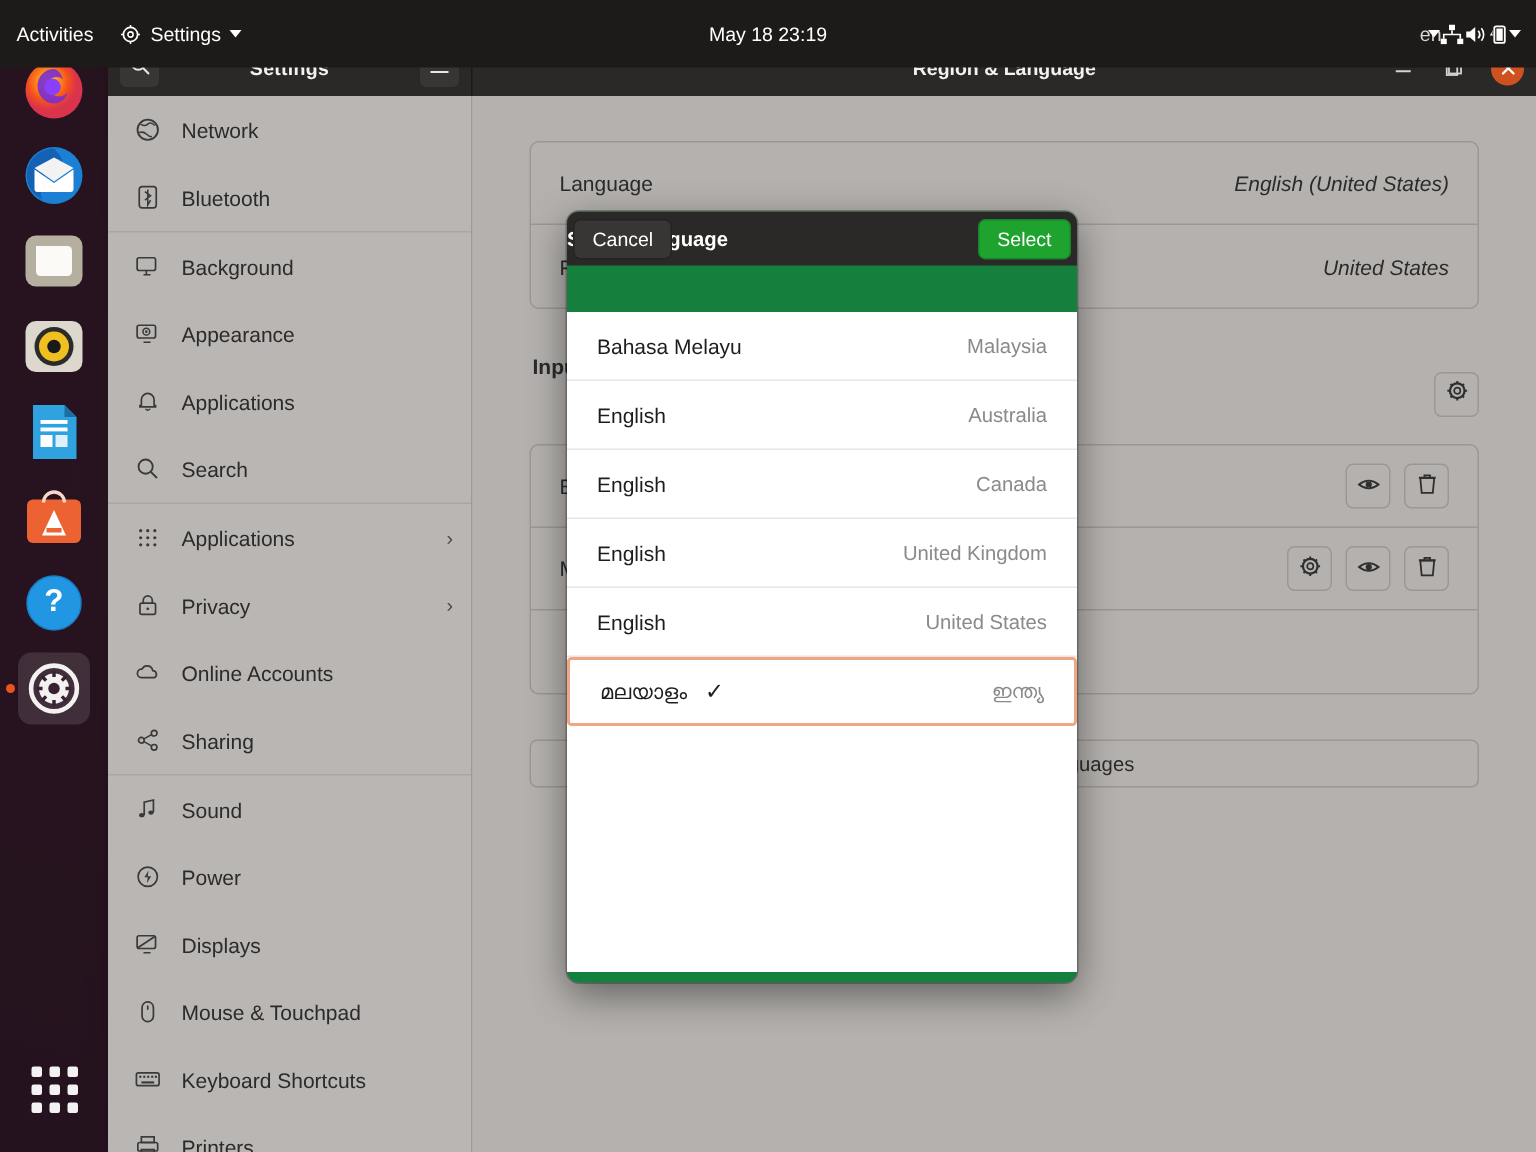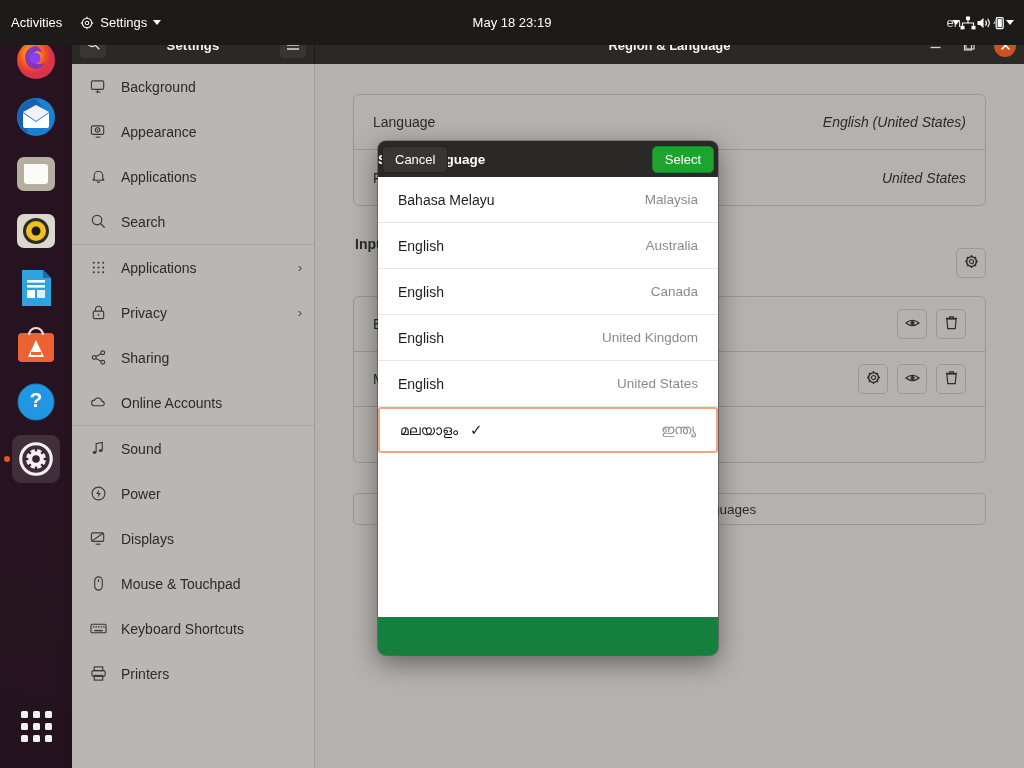--- a/index.html
+++ b/index.html
@@ -166,21 +166,21 @@
     position: absolute; left: 0; right: 0; text-align: left;
     font-size: 13.5px; font-weight: bold; color: #ffffff;
   }
   .dlg-btn {
     position: relative; z-index: 2; height: 27px; padding: 0 12px;
     border-radius: 5px; display: flex; align-items: center; justify-content: center;
     font-size: 13px; color: #ffffff; border: 1px solid rgba(0,0,0,.35);
   }
   .dlg-btn.cancel { background: #383634; }
   .dlg-btn.select { background: #1fa32f; border-color: #18842a; }
-  .dlg-list { background: #ffffff; height: 440px; overflow: hidden; }
+  .dlg-list { background: #ffffff; height: 440px; overflow: hidden; margin-top: 31px; }
   .lang-row {
     height: 46px; display: flex; align-items: center; justify-content: space-between;
     padding: 0 20px; border-bottom: 1px solid #e6e6e6;
     font-size: 14px; color: #1d1d1d;
   }
   .lang-row .name { display: flex; align-items: center; gap: 12px; }
   .lang-row .region { color: #8a8a8a; font-size: 13.5px; }
   .lang-row.selected {
     border: 2px solid #f0a584; border-radius: 3px; height: 46px;
   }
@@ -388,20 +388,40 @@
             </svg>
           </div>
         </div>
       </div>
     </div>
 
     <div class="win-body">
 
       <div class="sidebar">
 
+        <div class="side-group">
+          <div class="side-item">
+            <span class="s-icon">
+              <svg width="17" height="17" viewBox="0 0 18 18">
+                <circle cx="9" cy="9" r="7.2" fill="none" stroke="#3a3a3a" stroke-width="1.3"></circle>
+                <path d="M4 5 q3 2 5 0 t5 1 M3 11 q3 -1 5 1 t4 2" fill="none" stroke="#3a3a3a" stroke-width="1.1"></path>
+              </svg>
+            </span>
+            <span class="s-label">Network</span>
+          </div>
+          <div class="side-item">
+            <span class="s-icon">
+              <svg width="17" height="17" viewBox="0 0 18 18">
+                <rect x="3" y="1.5" width="12" height="15" rx="2" fill="none" stroke="#3a3a3a" stroke-width="1.2"></rect>
+                <path d="M7 5 L11 8 L7 11 M9 3.5 V14.5 L11 11" fill="none" stroke="#3a3a3a" stroke-width="1.1"></path>
+              </svg>
+            </span>
+            <span class="s-label">Bluetooth</span>
+          </div>
+        </div>
 
         <div class="side-group">
           <div class="side-item">
             <span class="s-icon">
               <svg width="17" height="17" viewBox="0 0 18 18">
                 <rect x="1.5" y="3" width="13" height="9" rx="1.4" fill="none" stroke="#3a3a3a" stroke-width="1.2"></rect>
                 <line x1="6" y1="15" x2="11" y2="15" stroke="#3a3a3a" stroke-width="1.2"></line>
                 <line x1="8" y1="12" x2="8" y2="15" stroke="#3a3a3a" stroke-width="1.2"></line>
               </svg>
             </span>
@@ -465,36 +485,36 @@
                 <path d="M5.8 7.5 V5.6 a3.2 3.2 0 0 1 6.4 0 V7.5" fill="none" stroke="#3a3a3a" stroke-width="1.2"></path>
                 <circle cx="9" cy="11.5" r="1" fill="#3a3a3a"></circle>
               </svg>
             </span>
             <span class="s-label">Privacy</span>
             <span class="s-chev">›</span>
           </div>
           <div class="side-item">
             <span class="s-icon">
               <svg width="17" height="17" viewBox="0 0 18 18">
+                <path d="M4.5 12.5 a3 3 0 0 1 .4 -6 a4 4 0 0 1 7.6 1 a2.6 2.6 0 0 1 1 5z" fill="none" stroke="#3a3a3a" stroke-width="1.2"></path>
+              </svg>
+            </span>
+            <span class="s-label">Online Accounts</span>
+          </div>
+          <div class="side-item">
+            <span class="s-icon">
+              <svg width="17" height="17" viewBox="0 0 18 18">
                 <circle cx="13.5" cy="4" r="2" fill="none" stroke="#3a3a3a" stroke-width="1.2"></circle>
                 <circle cx="4.5" cy="9" r="2" fill="none" stroke="#3a3a3a" stroke-width="1.2"></circle>
                 <circle cx="13.5" cy="14" r="2" fill="none" stroke="#3a3a3a" stroke-width="1.2"></circle>
                 <line x1="6.3" y1="8" x2="11.7" y2="5" stroke="#3a3a3a" stroke-width="1.1"></line>
                 <line x1="6.3" y1="10" x2="11.7" y2="13" stroke="#3a3a3a" stroke-width="1.1"></line>
               </svg>
             </span>
             <span class="s-label">Sharing</span>
-          </div>
-          <div class="side-item">
-            <span class="s-icon">
-              <svg width="17" height="17" viewBox="0 0 18 18">
-                <path d="M4.5 12.5 a3 3 0 0 1 .4 -6 a4 4 0 0 1 7.6 1 a2.6 2.6 0 0 1 1 5z" fill="none" stroke="#3a3a3a" stroke-width="1.2"></path>
-              </svg>
-            </span>
-            <span class="s-label">Online Accounts</span>
           </div>
         </div>
 
         <div class="side-group">
           <div class="side-item">
             <span class="s-icon">
               <svg width="17" height="17" viewBox="0 0 18 18">
                 <path d="M6.5 13 V4 L13 2.5 V11" fill="none" stroke="#3a3a3a" stroke-width="1.2"></path>
                 <ellipse cx="4.8" cy="13.2" rx="1.9" ry="1.5" fill="#3a3a3a"></ellipse>
                 <ellipse cx="11.3" cy="11.3" rx="1.9" ry="1.5" fill="#3a3a3a"></ellipse>

